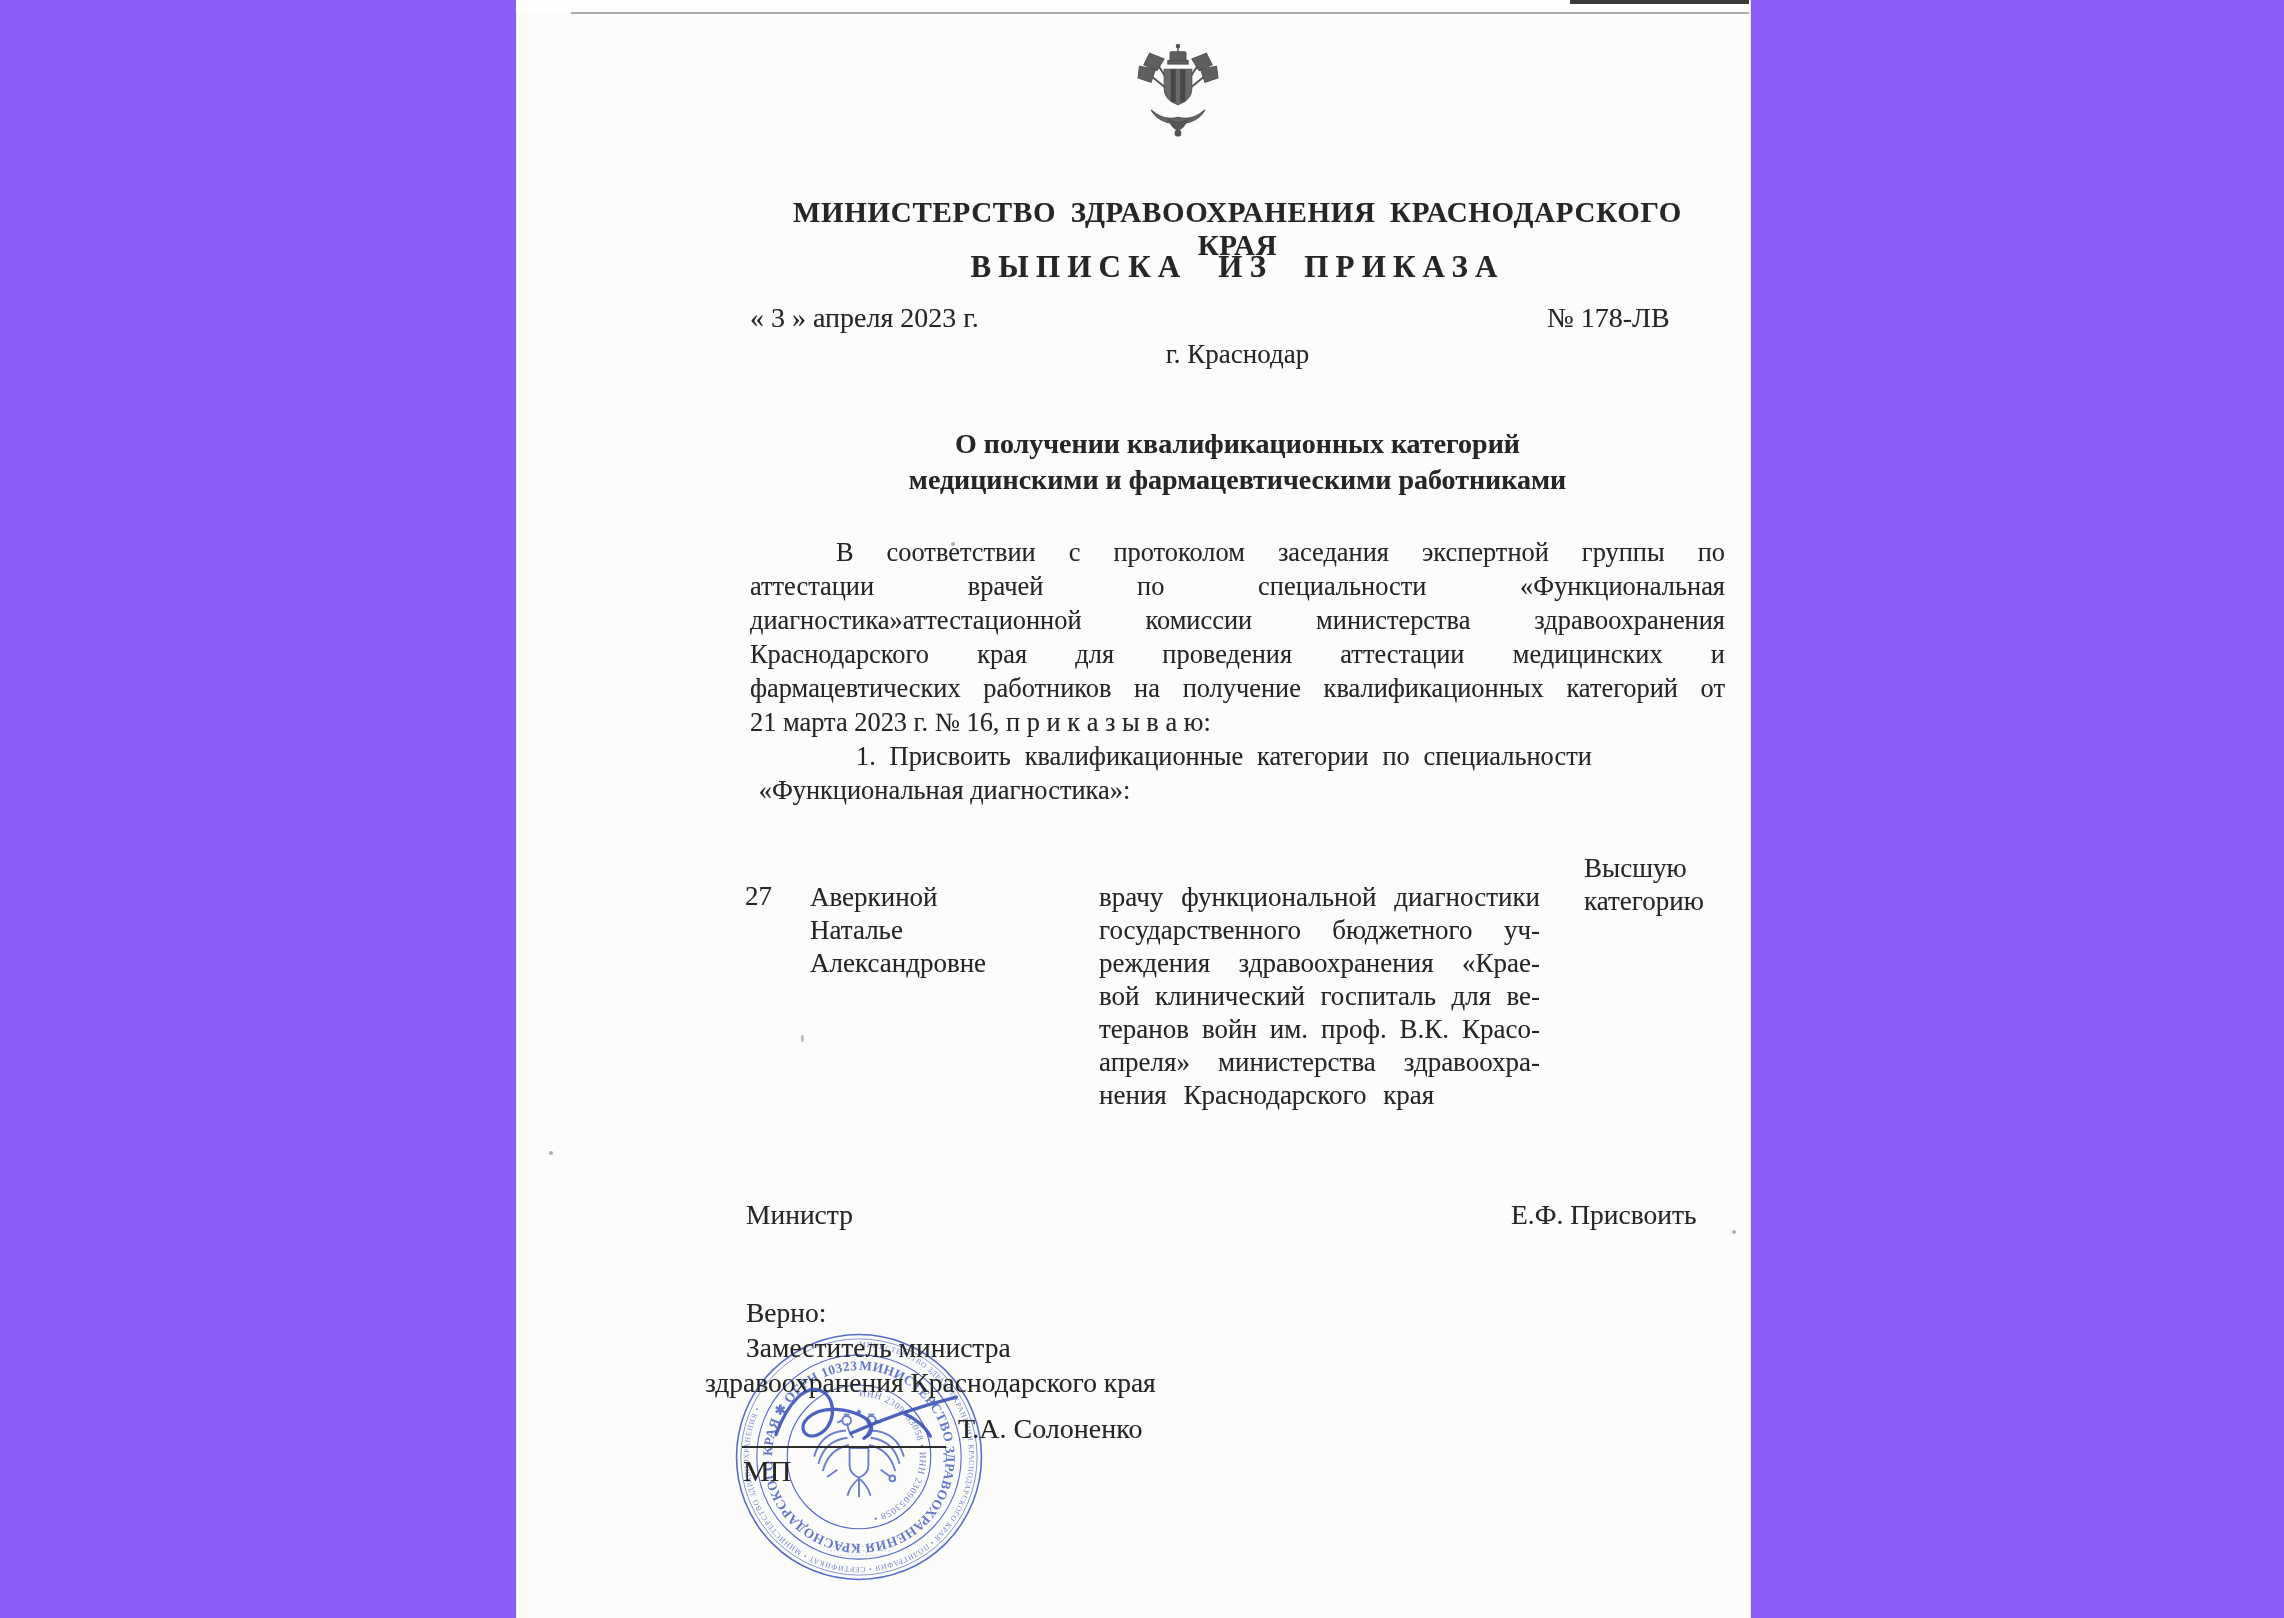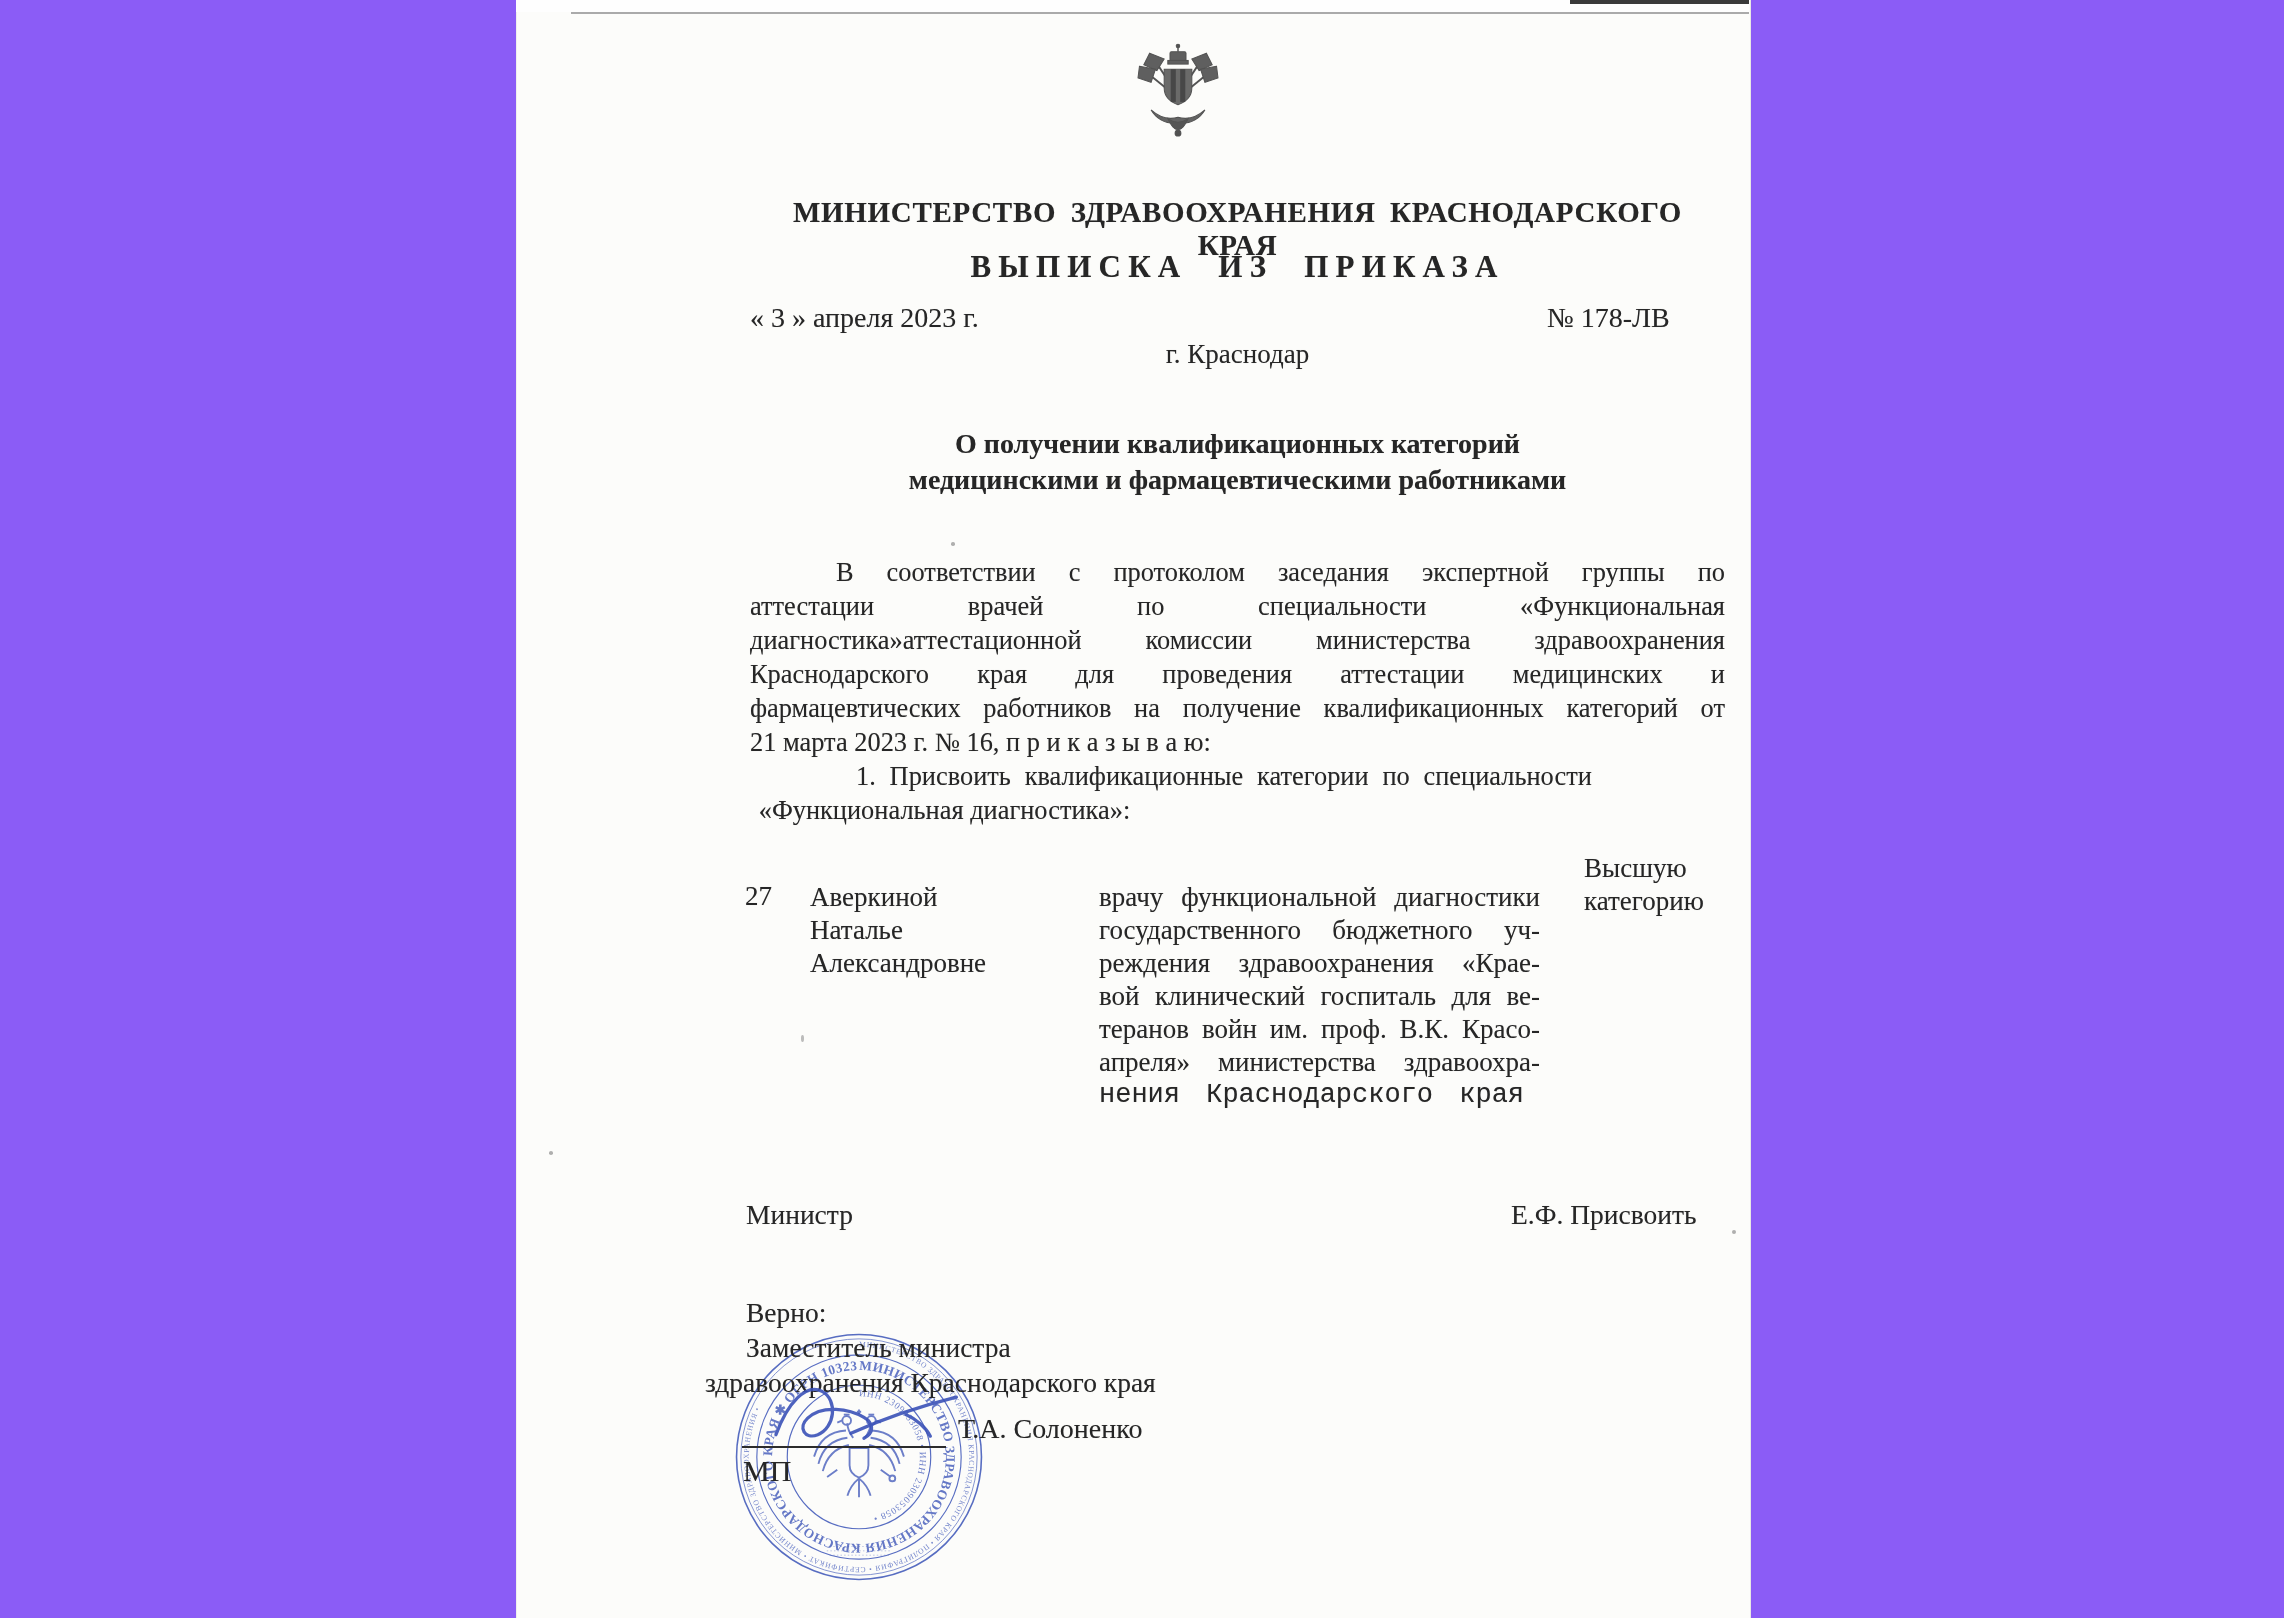--- a/index.html
+++ b/index.html
@@ -27,32 +27,32 @@
   .coat-of-arms{position:absolute;left:1135px;top:43px;width:86px;height:96px;}
 
   .ministry{left:750px;top:196px;width:975px;font-size:29px;letter-spacing:0.7px;word-spacing:6.5px;}
   .vypiska{left:750px;top:249px;width:975px;font-size:31px;letter-spacing:7.2px;word-spacing:16px;}
   .dateline{left:750px;top:302px;font-size:28px;}
   .order-no{left:1547px;top:302px;font-size:28px;}
   .city{left:750px;top:339px;width:975px;font-size:27px;}
   .title1{left:750px;top:428px;width:975px;font-size:28px;}
   .title2{left:750px;top:464px;width:975px;font-size:28px;}
 
-  .para{left:750px;top:555px;width:975px;font-size:26.4px;line-height:34px;}
+  .para{left:750px;top:535px;width:975px;font-size:26.4px;line-height:34px;}
   .para .ln{min-height:34px;}
   .just{text-align:justify;text-align-last:justify;}
   .ln-indent{text-indent:86px;}
   .ln-item{margin-left:106px;word-spacing:7.2px;}
   .ln-last{margin-left:8.7px;}
 
   .t-num{left:745px;top:881px;font-size:27px;}
   .t-name{left:810px;top:881px;width:196px;font-size:27px;line-height:33px;}
   .t-desc{left:1099px;top:881px;width:441px;font-size:27px;line-height:33px;}
   .t-desc .ln{min-height:33px;}
-  .t-desc .lastln{word-spacing:10px;text-align:center;text-align-last:left;font-family:Liberation Mono, monospace;}
+  .t-desc .lastln{word-spacing:10px;text-align:center;text-align-last:left;}
   .t-cat{left:1584px;top:852px;width:138px;font-size:27px;line-height:33px;}
 
   .minister-label{left:746px;top:1199px;font-size:27.5px;text-align:center;}
   .minister-name{left:1511px;top:1199px;font-size:27.5px;}
   .verno{left:746px;top:1297px;font-size:27.5px;}
   .deputy1{left:746px;top:1332px;font-size:27.5px;z-index:4;}
   .deputy2{left:705px;top:1367px;font-size:27.5px;z-index:4;}
   .deputy-name{left:958px;top:1413px;font-size:28px;z-index:4;}
   .sig-line{position:absolute;left:742px;top:1446px;width:204px;height:2.2px;background:#2c2c2c;z-index:4;}
   .mp{left:743px;top:1454px;font-size:30px;z-index:5;}

